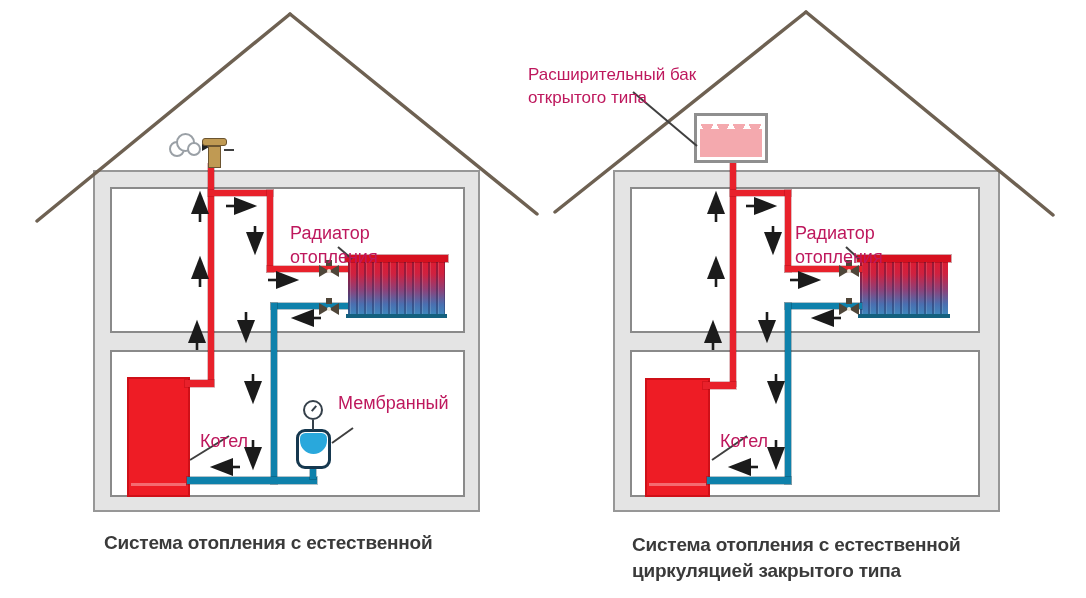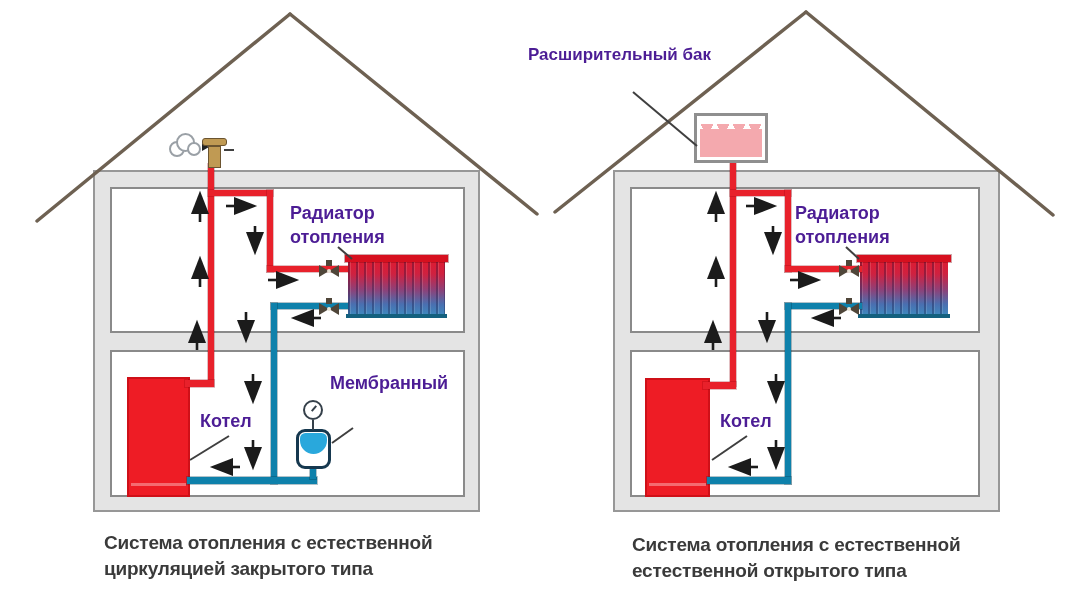--- a/index.html
+++ b/index.html
@@ -46,21 +46,21 @@
   .vent-cloud{position:absolute;width:34px;height:28px;z-index:6;}
   .vent-cloud i{position:absolute;background:#ffffff;border:2px solid #9aa0a6;border-radius:50%;box-sizing:border-box;}
   .vent-cloud i.c1{left:0;top:9px;width:16px;height:16px;}
   .vent-cloud i.c2{left:7px;top:1px;width:19px;height:19px;}
   .vent-cloud i.c3{left:18px;top:10px;width:14px;height:14px;}
   .vent-cloud b.puff-arrow{position:absolute;right:-6px;top:11px;width:0;height:0;
     border-top:4px solid transparent;border-bottom:4px solid transparent;border-left:7px solid #222222;}
   .vent-cap{position:absolute;width:25px;height:8px;background:#c09a53;border:1px solid #6b5430;border-radius:3px;box-sizing:border-box;z-index:7;}
   .vent-body{position:absolute;width:13px;height:22px;background:#c09a53;border:1px solid #6b5430;box-sizing:border-box;z-index:6;}
   
-  .lbl{position:absolute;color:#4c1d95;font-weight:bold;z-index:8;white-space:nowrap;}
+  .lbl{position:absolute;color:#be185d;font-weight:normal;z-index:8;white-space:nowrap;margin-top:20px;}
   .lbl-17{font-size:17px;line-height:23px;}
   .lbl-18{font-size:18px;line-height:24px;}
   .lbl-18w{font-size:18px;line-height:29px;}
   .caption{position:absolute;color:#3a3a3a;font-weight:bold;font-size:19px;line-height:26px;letter-spacing:-0.2px;z-index:8;white-space:nowrap;}
   svg.overlay{position:absolute;left:0;top:0;z-index:5;pointer-events:none;}
 </style>
 </head>
 <body>
 
 <div class="stage">
@@ -196,40 +196,40 @@
       <line x1="758" y1="467" x2="733" y2="467" marker-end="url(#ah)"></line>
     </g>
   </svg>
 
 
   <div class="lbl lbl-18" style="left:290px;top:201px;">
     <div>Радиатор</div>
     <div>отопления</div>
   </div>
 
-  <div class="lbl lbl-18w" style="left:330px;top:369px;">
+  <div class="lbl lbl-18w" style="left:338px;top:369px;">
     <div>Мембранный</div>
   </div>
 
   <div class="lbl lbl-18" style="left:200px;top:409px;">Котел</div>
 
   <div class="caption" style="left:104px;top:530px;">
     <div>Система отопления с естественной</div>
-    <div>циркуляцией закрытого типа</div>
   </div>
 
   <div class="lbl lbl-17" style="left:528px;top:43px;">
     <div>Расширительный бак</div>
+    <div>открытого типа</div>
   </div>
 
   <div class="lbl lbl-18" style="left:795px;top:201px;">
     <div>Радиатор</div>
     <div>отопления</div>
   </div>
 
   <div class="lbl lbl-18" style="left:720px;top:409px;">Котел</div>
 
   <div class="caption" style="left:632px;top:532px;">
     <div>Система отопления с естественной</div>
-    <div>естественной открытого типа</div>
+    <div>циркуляцией закрытого типа</div>
   </div>
 
 </div>
 
 </body></html>

